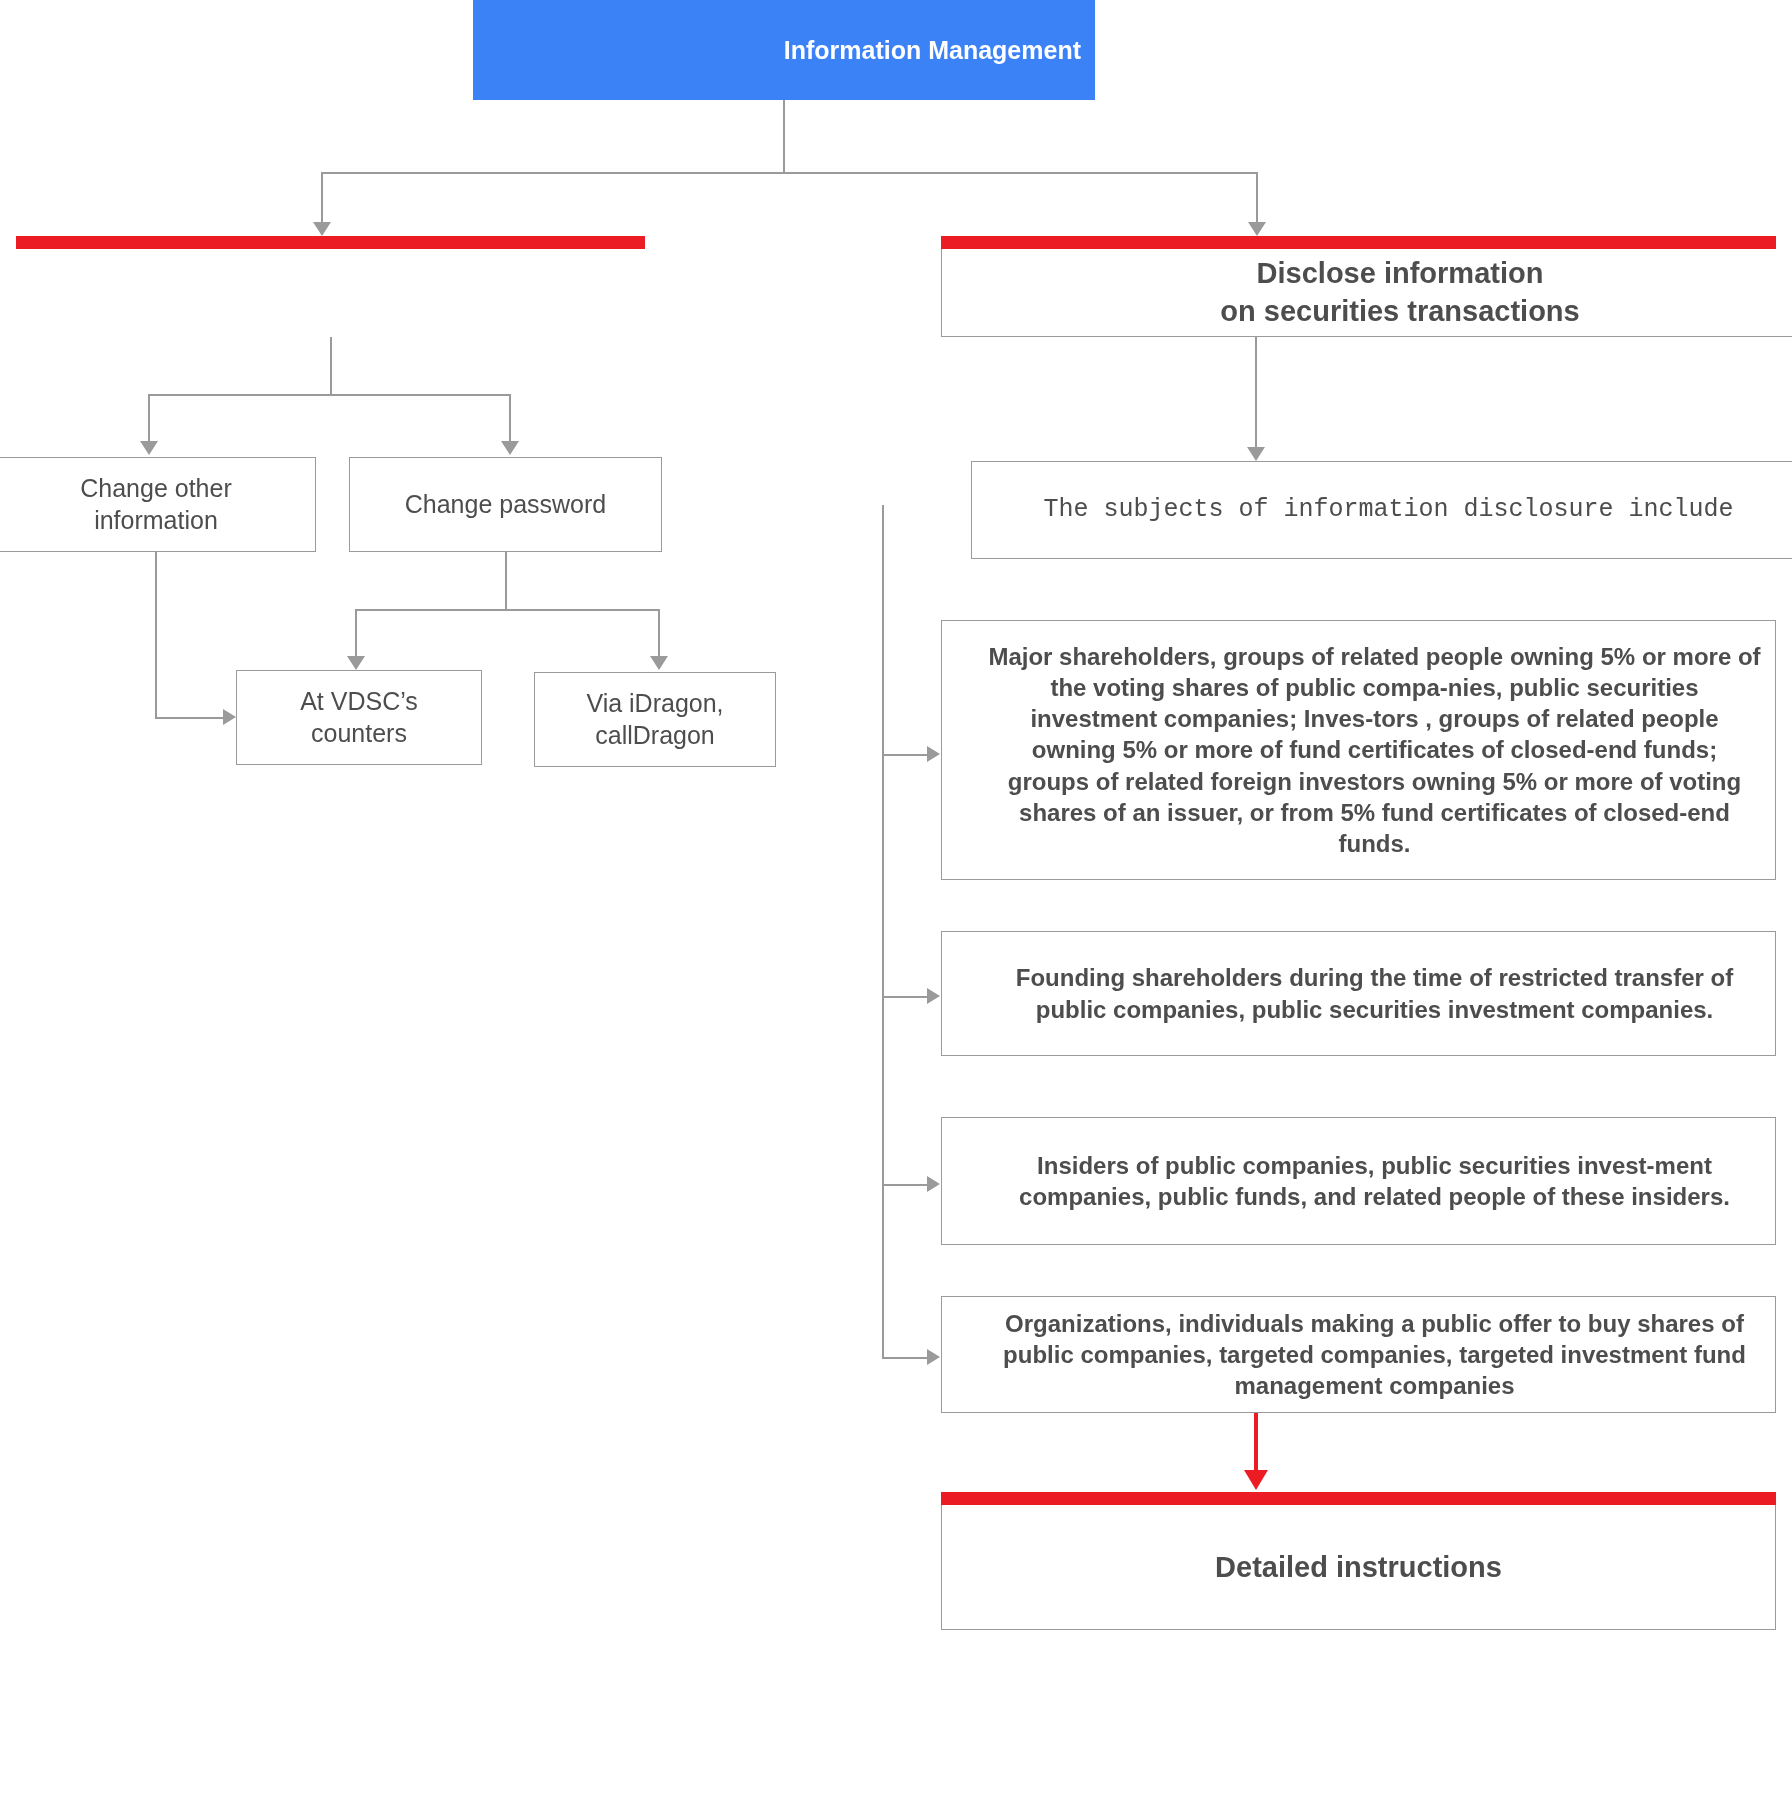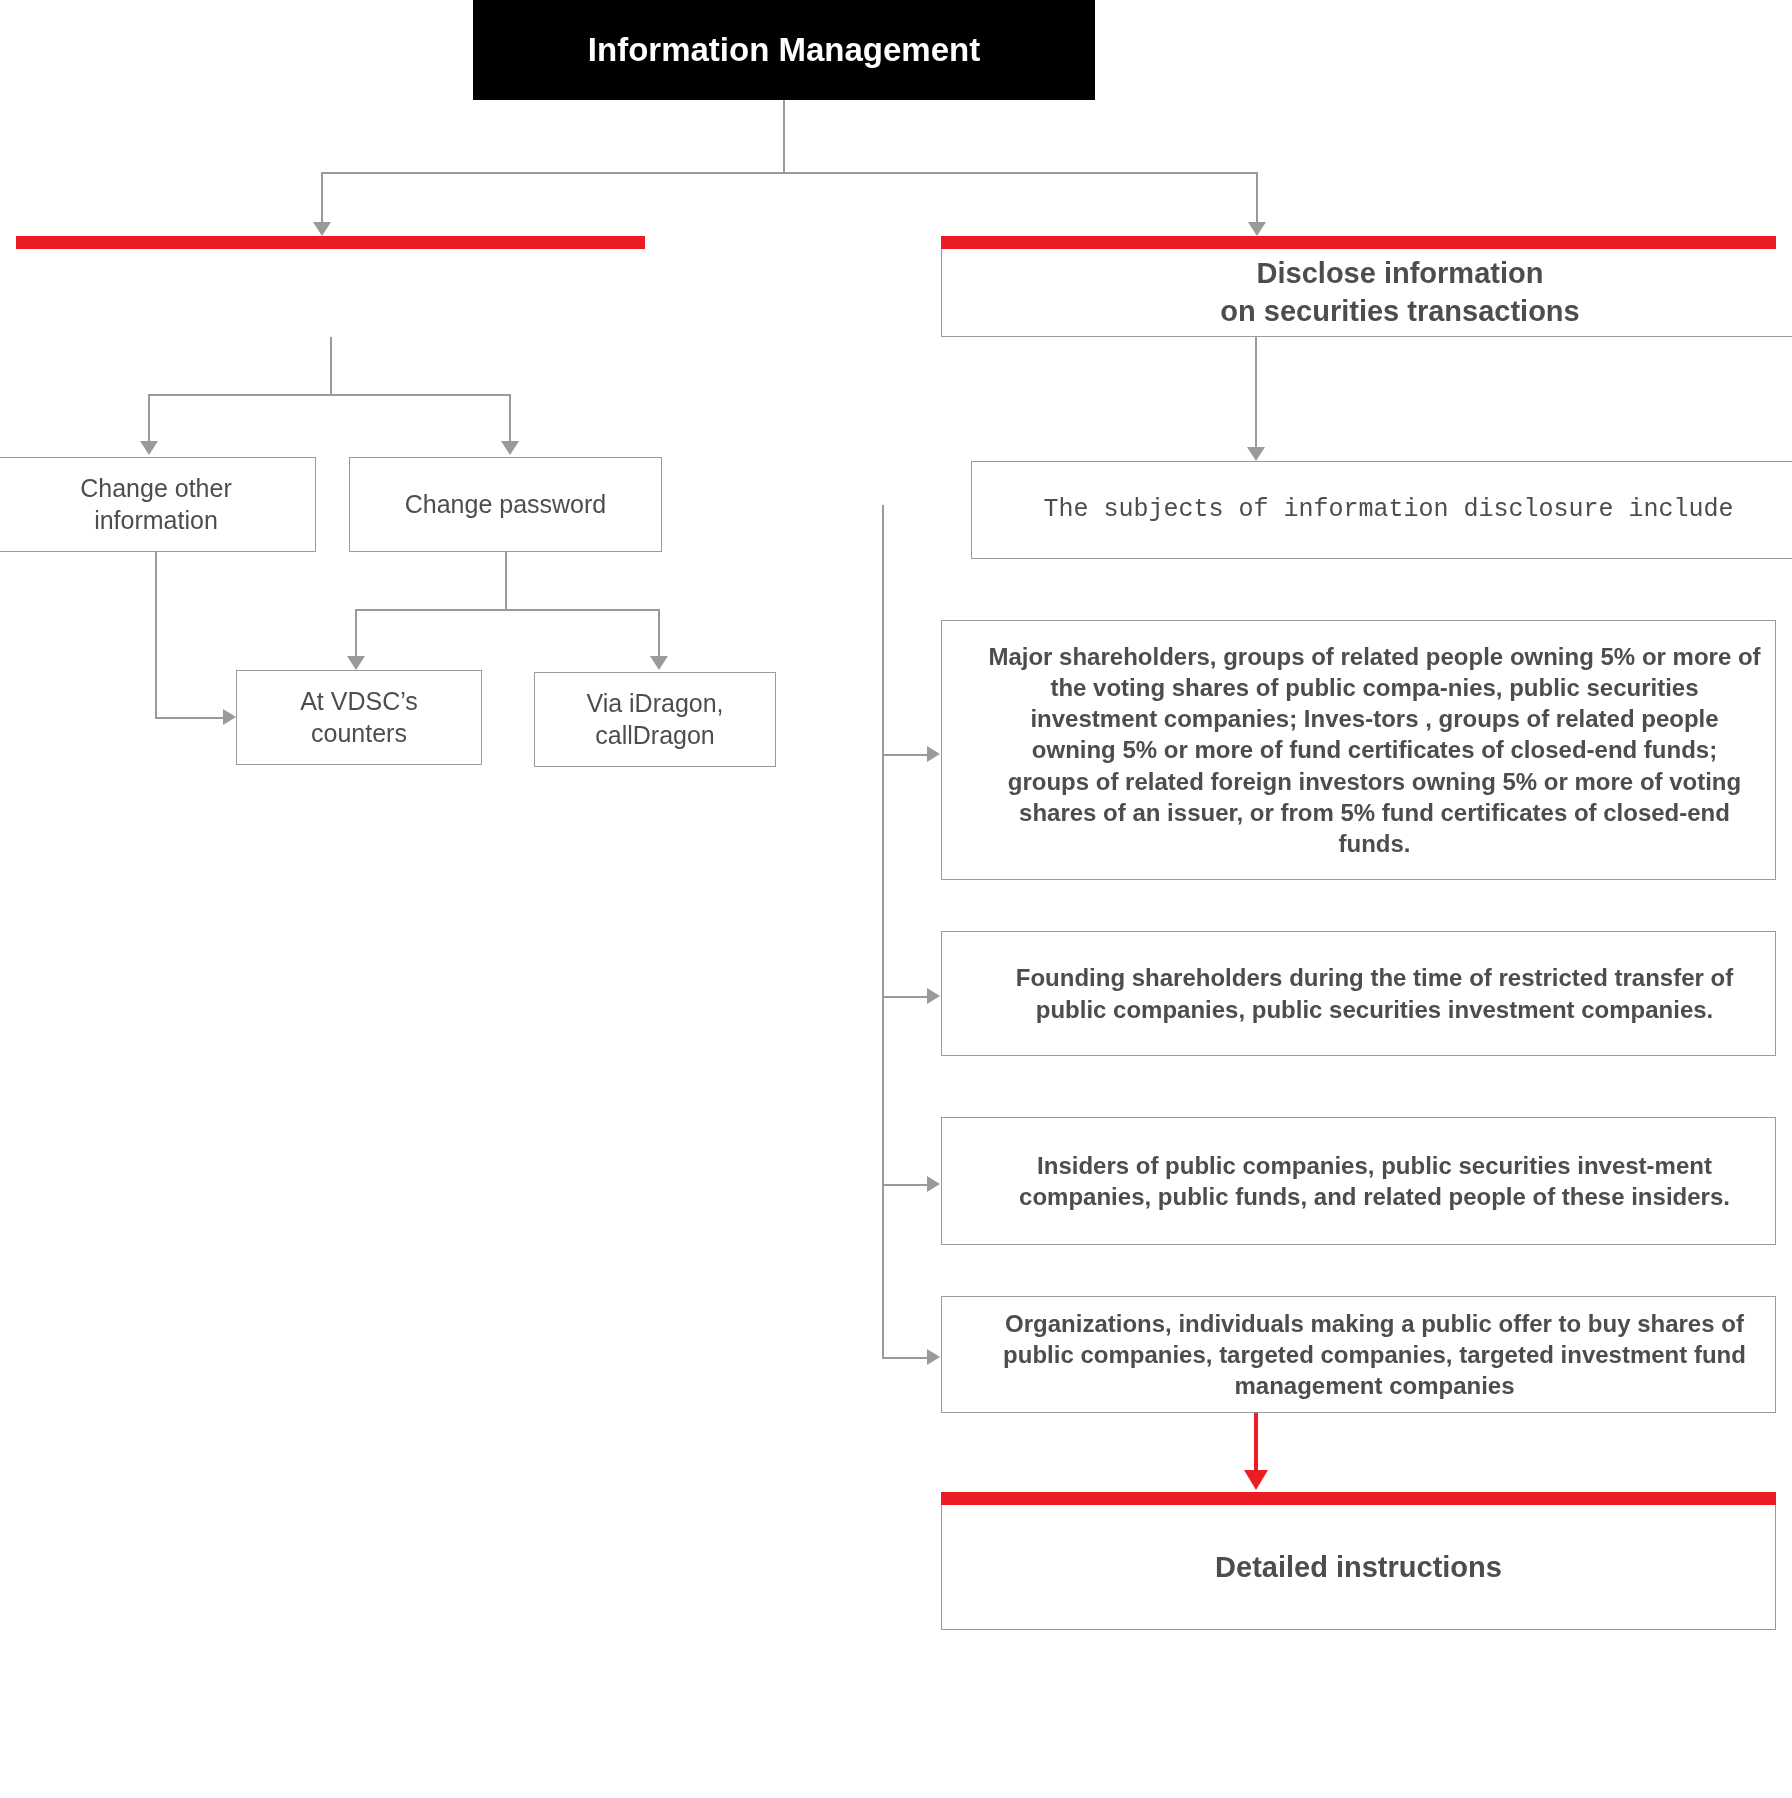--- a/index.html
+++ b/index.html
@@ -27,25 +27,26 @@
   }
   .node .txt {
     display: block;
     width: 100%;
     padding: 0 14px;
     box-sizing: border-box;
     white-space: pre-line;
   }
   
   .root-node {
-    background: #000000;
+    background: #3b82f6;
     color: #ffffff;
     font-weight: bold;
-    font-size: 33px;
+    font-size: 25px;
     border: none;
+    text-align: right;
   }
   
   .capped {
     border: 1.6px solid #9a9a9a;
     border-top: none;
     font-weight: bold;
     color: #4d4d4d;
   }
   .capbar {
     position: absolute;

